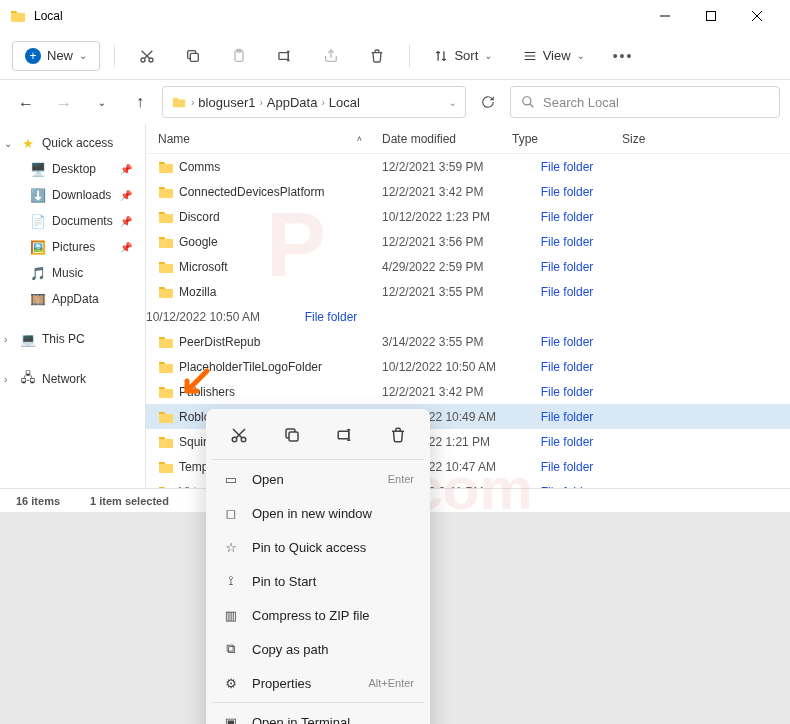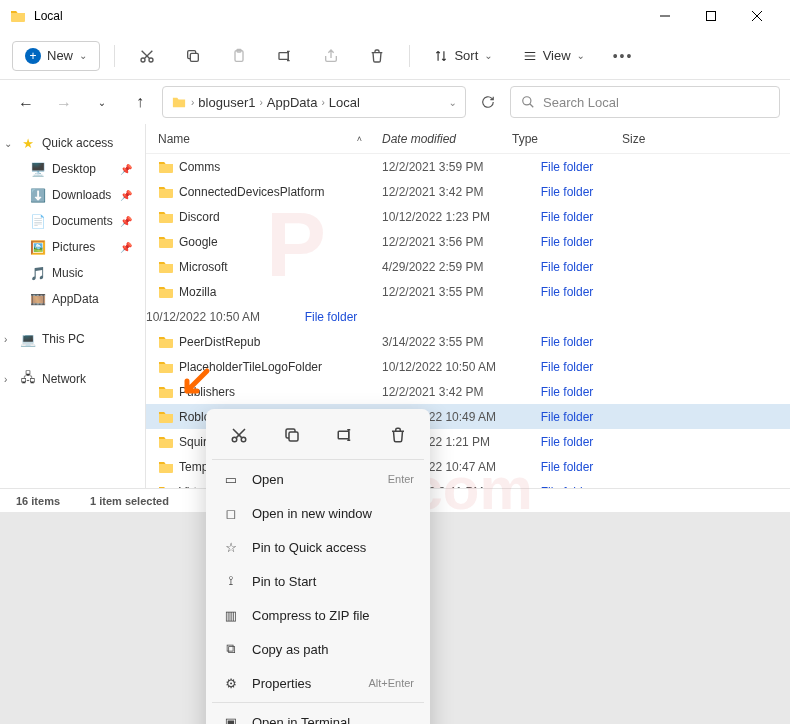--- a/index.html
+++ b/index.html
@@ -29,21 +29,21 @@
 .sidebar { width: 146px; border-right: 1px solid #e5e5e5; padding: 6px 0; overflow: hidden; }
 .side-item { display: flex; align-items: center; height: 26px; padding: 0 12px; gap: 6px; font-size: 12px; color: #333; }
 .side-item.expand { padding-left: 4px; }
 .side-item .chev { width: 10px; font-size: 10px; color: #666; }
 .side-item .ico { width: 16px; height: 16px; display: flex; align-items: center; justify-content: center; font-size: 13px; }
 .side-item .pin { margin-left: auto; color: #6a6a6a; font-size: 10px; }
 .qa-star { color: #f5c518; }
 .content { flex: 1; display: flex; flex-direction: column; position: relative; }
 .cols { display: flex; height: 30px; align-items: center; border-bottom: 1px solid #f0f0f0; font-size: 12px; color: #444; }
 .col-name { width: 236px; padding-left: 12px; display: flex; align-items: center; }
-.col-date { width: 130px; font-style: italic; }
+.col-date { width: 130px; }
 .col-type { width: 110px; }
 .col-size { flex: 1; }
 .sort-up { font-size: 9px; color: #555; margin-left: auto; margin-right: 20px; }
 .rows { flex: 1; overflow: hidden; position: relative; }
 .row { display: flex; height: 25px; align-items: center; font-size: 12px; color: #333; }
 .row.selected { background: #d9e8f5; }
 .c-name { width: 236px; padding-left: 12px; display: flex; align-items: center; gap: 5px; }
 .c-date { width: 130px; color: #555; }
 .c-type { width: 110px; color: #1d4ed8; text-align: center; }
 .c-size { flex: 1; color: #555; text-align: right; padding-right: 60px; }

